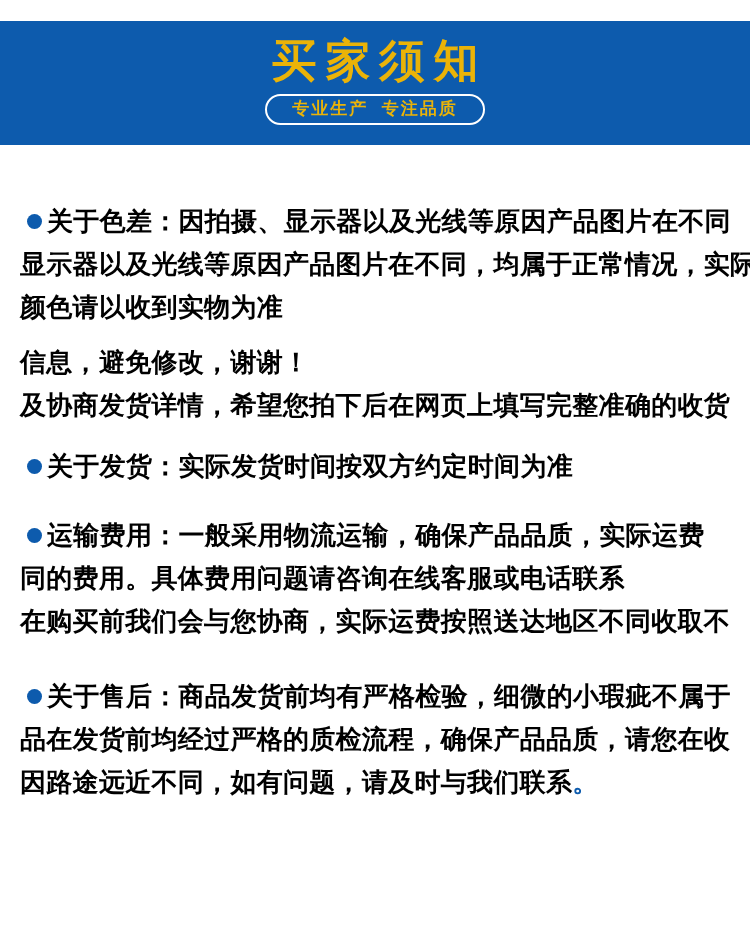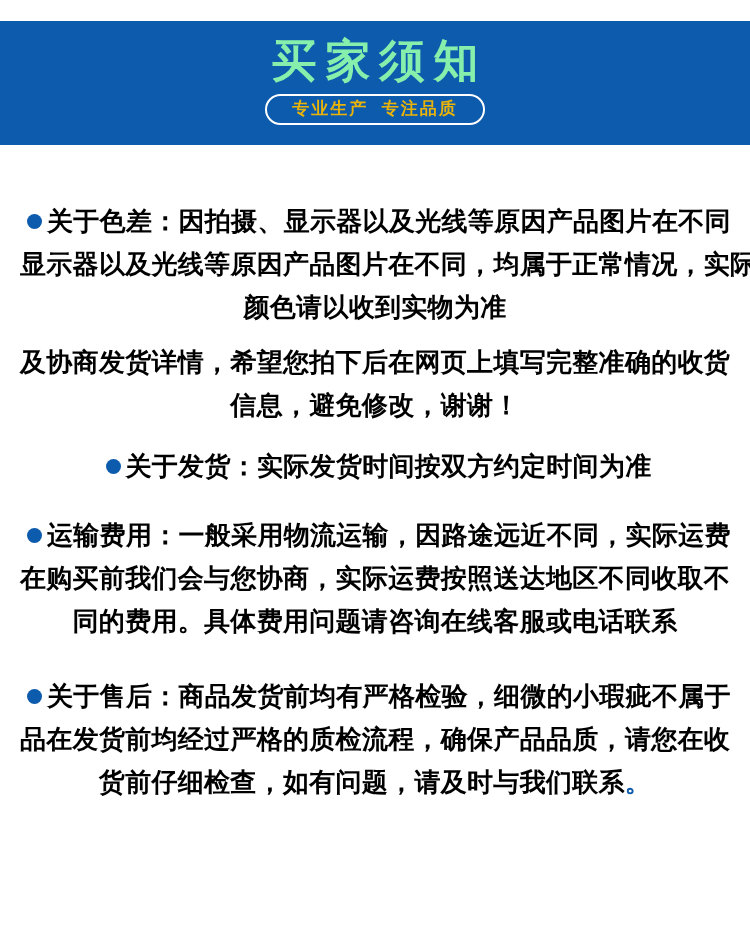--- a/index.html
+++ b/index.html
@@ -20,21 +20,21 @@
     width: 750px;
     height: 124px;
     background: var(--accent, #0d5bad);
     text-align: center;
   }
   .banner h1 {
     padding-top: 14px;
     font-size: 45px;
     line-height: 52px;
     font-weight: bold;
-    color: #86efac;
+    color: #eab308;
     letter-spacing: 9px;
     text-indent: 9px; 
   }
   .badge-row { margin-top: 7px; }
   .badge {
     display: inline-block;
     border: 2px solid #ffffff;
     border-radius: 16px;
     padding: 2px 25px 3px 25px;
     font-size: 17px;
@@ -50,21 +50,20 @@
     padding: 0 20px;
     color: var(--ink, #000000);
     font-weight: bold;
     font-size: 26px;
   }
   .notice .line {
     height: 43px;
     line-height: 43px;
     white-space: nowrap;
     letter-spacing: 0.3px;
-    text-align: center;
   }
   .bullet {
     display: inline-block;
     width: 15px;
     height: 15px;
     border-radius: 50%;
     background: var(--accent, #0d5bad);
     margin: 0 5px 0 7px;
     vertical-align: 1px;
   }
@@ -90,34 +89,34 @@
 
   <main class="content">
 
     <section class="notice n1">
       <div class="line"><span class="bullet"></span><span>关于色差：因拍摄、显示器以及光线等原因产品图片在不同</span></div>
       <div class="line"><span>显示器以及光线等原因产品图片在不同，均属于正常情况，实际</span></div>
       <div class="line"><span>颜色请以收到实物为准</span></div>
     </section>
 
     <section class="notice n2">
+      <div class="line"><span>信息，避免修改，谢谢！</span></div>
       <div class="line"><span>及协商发货详情，希望您拍下后在网页上填写完整准确的收货</span></div>
-      <div class="line"><span>信息，避免修改，谢谢！</span></div>
     </section>
 
     <section class="notice n3">
       <div class="line"><span class="bullet"></span><span>关于发货：实际发货时间按双方约定时间为准</span></div>
     </section>
 
     <section class="notice n4">
-      <div class="line"><span class="bullet"></span><span>运输费用：一般采用物流运输，因路途远近不同，实际运费</span></div>
+      <div class="line"><span class="bullet"></span><span>运输费用：一般采用物流运输，确保产品品质，实际运费</span></div>
+      <div class="line"><span>同的费用。具体费用问题请咨询在线客服或电话联系</span></div>
       <div class="line"><span>在购买前我们会与您协商，实际运费按照送达地区不同收取不</span></div>
-      <div class="line"><span>同的费用。具体费用问题请咨询在线客服或电话联系</span></div>
     </section>
 
     <section class="notice n5">
       <div class="line"><span class="bullet"></span><span>关于售后：商品发货前均有严格检验，细微的小瑕疵不属于</span></div>
       <div class="line"><span>品在发货前均经过严格的质检流程，确保产品品质，请您在收</span></div>
-      <div class="line"><span>货前仔细检查，如有问题，请及时与我们联系</span><span class="accent-char">。</span></div>
+      <div class="line"><span>因路途远近不同，如有问题，请及时与我们联系</span><span class="accent-char">。</span></div>
     </section>
 
   </main>
 </div>
 
 </body></html>

